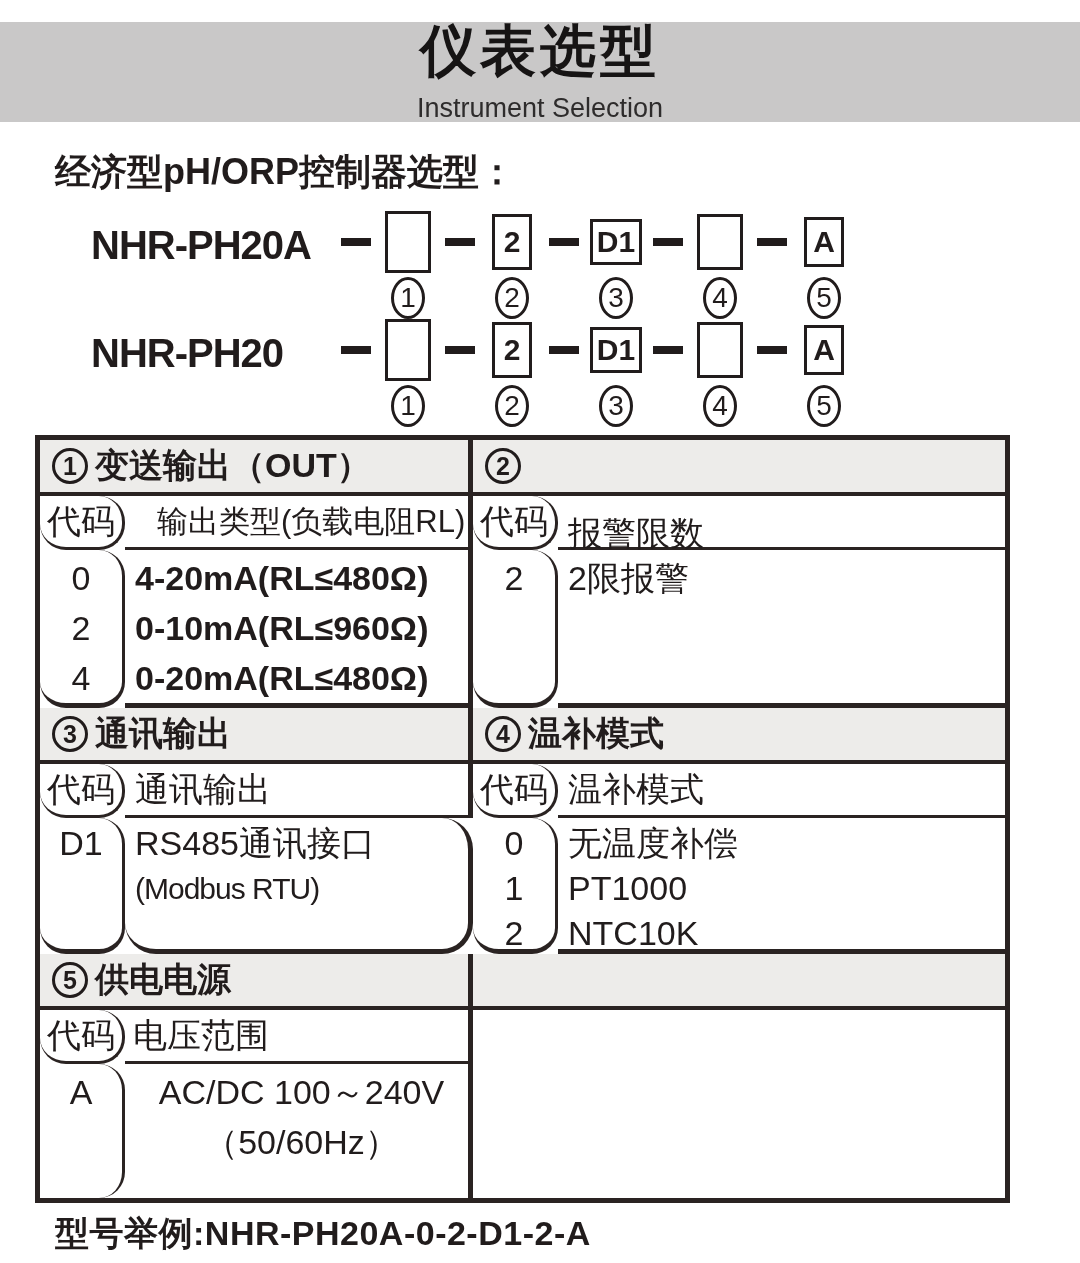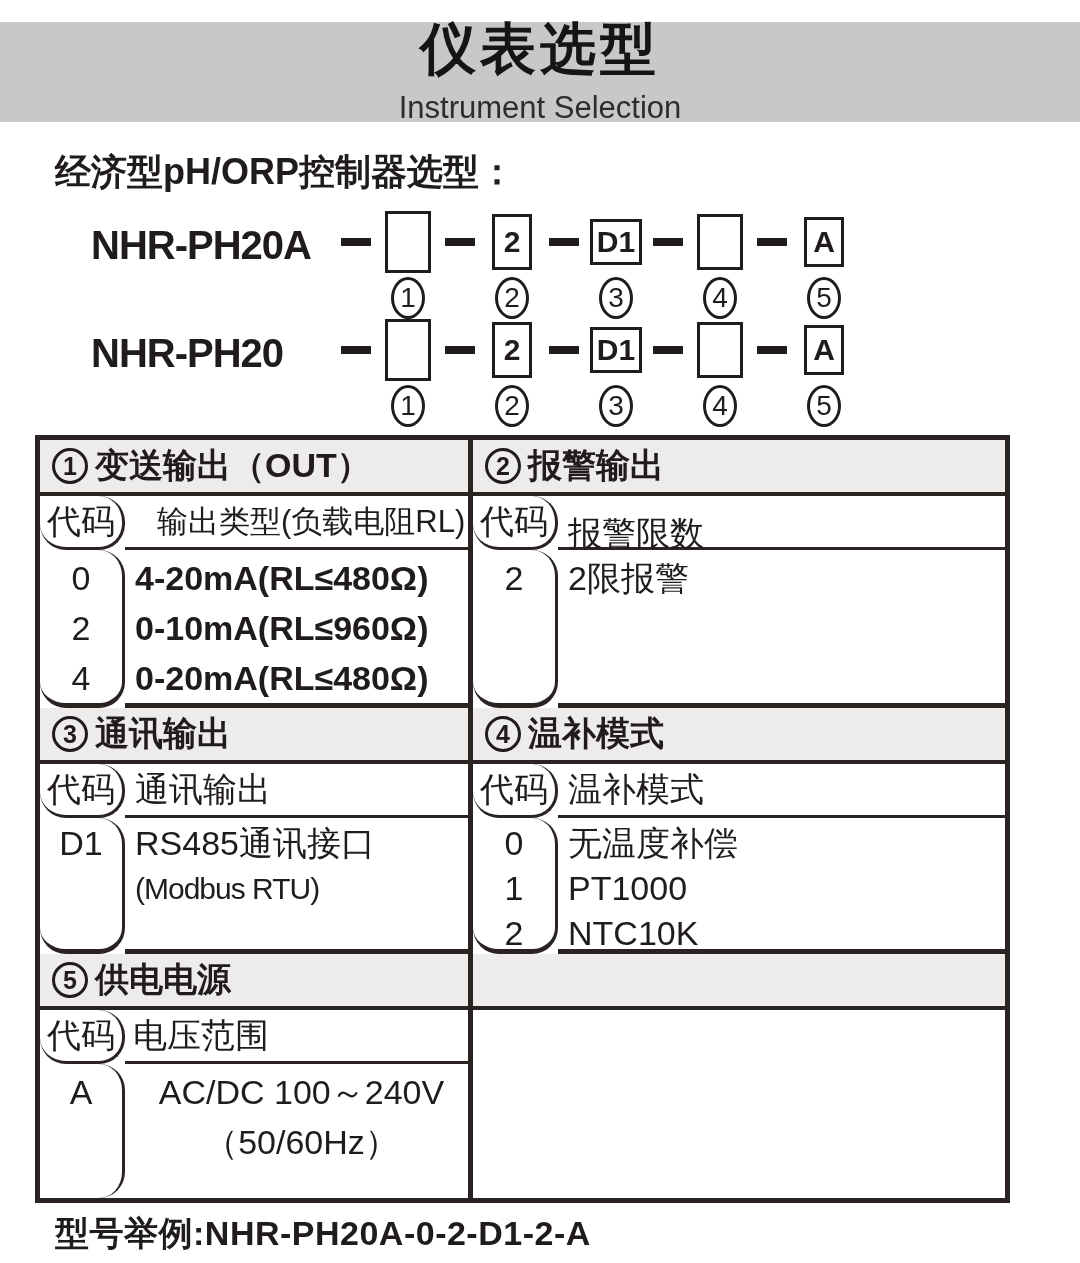--- a/index.html
+++ b/index.html
@@ -10,21 +10,21 @@
   }
   *{margin:0;padding:0;box-sizing:border-box;}
   body{
     width:1080px;height:1263px;overflow:hidden;background:#ffffff;
     font-family:"Liberation Sans","DejaVu Sans",sans-serif;color:var(--text);
   }
   
   .banner{margin-top:22px;height:100px;background:var(--banner_bg);
     display:flex;flex-direction:column;align-items:center;justify-content:center;}
   .banner-title{font-size:56px;font-weight:600;letter-spacing:4px;color:#161414;line-height:1.1;}
-  .banner-subtitle{font-size:31px;font-weight:400;color:#2e2c2c;margin-top:11px;}
+  .banner-subtitle{font-size:27px;font-weight:400;color:#2e2c2c;margin-top:11px;}
   
   .section-heading{margin:26px 0 0 55px;font-size:36px;font-weight:700;}
   
   .model-diagram{margin:14px 0 0 48px;}
   .model-row{display:flex;align-items:flex-start;height:108px;margin-left:43px;}
   .mlabel{width:248px;font-size:40px;font-weight:700;white-space:nowrap;padding-top:12px;letter-spacing:-1px;}
   .munit{display:flex;flex-direction:column;align-items:center;width:70px;}
   .boxslot{height:62px;display:flex;align-items:center;justify-content:center;}
   .mbox{border:3px solid var(--text);display:flex;align-items:center;justify-content:center;
         font-size:30px;font-weight:700;background:#fff;}
@@ -157,21 +157,20 @@
 </div>
 
 <div class="spec-table">
 
   <div class="cell hdr vr5" style="grid-row:1;grid-column:1/3;">
     <span class="hnum">1</span>
     <span>变送输出（OUT）</span>
   </div>
   <div class="cell hdr" style="grid-row:1;grid-column:3/5;">
     <span class="hnum">2</span>
-    <span>报警输出</span>
   </div>
 
   <div class="cell subhdr center vr3" style="grid-row:2;grid-column:1;">代码</div>
   <div class="cell subhdr desc fit vr5" style="grid-row:2;grid-column:2;padding-left:32px;">输出类型(负载电阻RL)</div>
   <div class="cell subhdr center vr3" style="grid-row:2;grid-column:3;">代码</div>
   <div class="cell subhdr desc" style="grid-row:2;grid-column:4;margin-top:24px;">报警限数</div>
 
   <div class="cell data center vr3" style="grid-row:3;grid-column:1;">
     <div class="ln">0</div>
     <div class="ln">2</div>
@@ -199,21 +198,21 @@
   </div>
 
   <div class="cell subhdr center vr3" style="grid-row:5;grid-column:1;">代码</div>
   <div class="cell subhdr desc vr5" style="grid-row:5;grid-column:2;">通讯输出</div>
   <div class="cell subhdr center vr3" style="grid-row:5;grid-column:3;">代码</div>
   <div class="cell subhdr desc" style="grid-row:5;grid-column:4;">温补模式</div>
 
   <div class="cell data center vr3" style="grid-row:6;grid-column:1;">
     <div class="ln45">D1</div>
   </div>
-  <div class="cell data desc vr5" style="grid-row:6;grid-column:2;">
+  <div class="cell data desc vr5" style="grid-row:6;grid-column:2;border-radius:31px;">
     <div class="ln45">RS485通讯接口</div>
     <div class="ln45 sub">(Modbus RTU)</div>
   </div>
   <div class="cell data center vr3" style="grid-row:6;grid-column:3;">
     <div class="ln45">0</div>
     <div class="ln45">1</div>
     <div class="ln45">2</div>
   </div>
   <div class="cell data desc" style="grid-row:6;grid-column:4;">
     <div class="ln45">无温度补偿</div>

